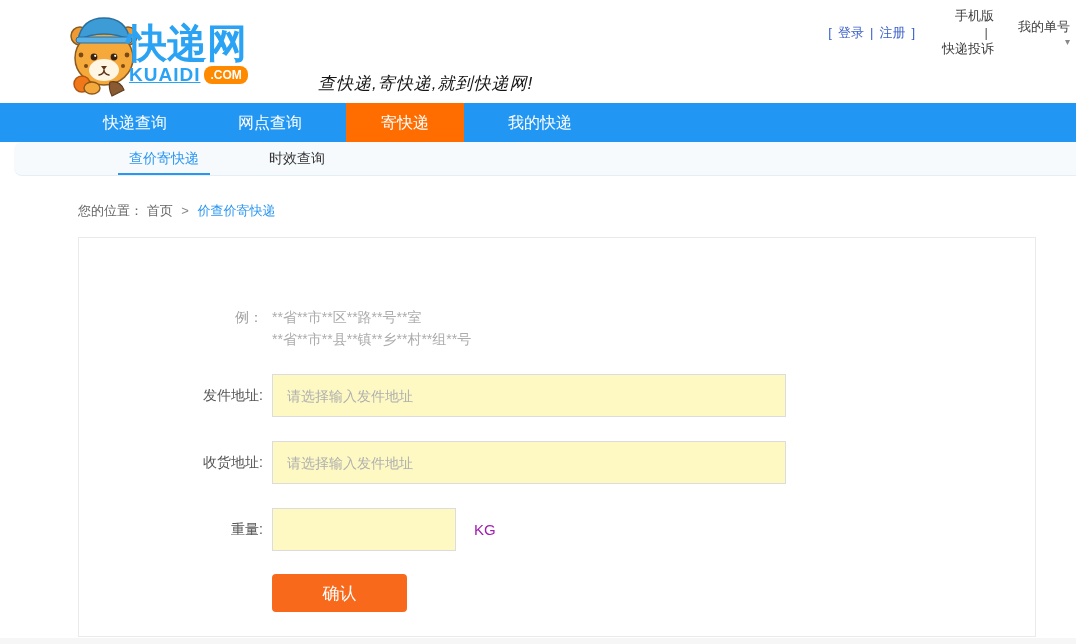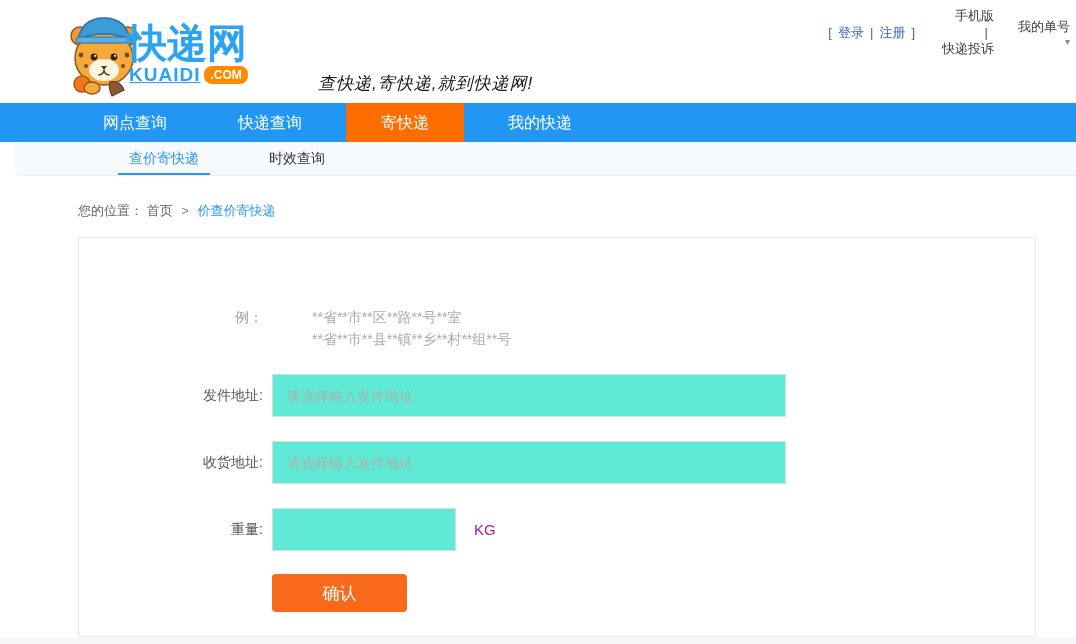--- a/index.html
+++ b/index.html
@@ -79,28 +79,28 @@
   .tab-row { position:relative; height:50px; border-bottom:1px solid #eaeaea; }
   .tab { position:absolute; left:52px; top:0; line-height:50px; font-size:16px; color:#2a96f2; cursor:pointer; }
   .tab-underline { position:absolute; left:40px; bottom:-1px; width:90px; height:3px; background:#2a96f2; }
 
   .row { position:absolute; left:0; width:100%; display:flex; align-items:center; }
   .row-label { width:184px; text-align:right; font-size:14px; color:#555; flex:none; }
   .row-gap { width:9px; flex:none; }
 
   .example-row { top:68px; align-items:flex-start; }
   .example-row .row-label { color:#9c9c9c; line-height:22px; }
-  .example-lines { font-size:14px; color:#acacac; line-height:22px;margin-left:40px; }
+  .example-lines { font-size:14px; color:#acacac; line-height:22px; }
 
   .sender-row { top:136px; }
   .receiver-row { top:203px; }
   .weight-row { top:270px; }
 
   .txt-input {
-    height:43px; background:#5eead4; border:1px solid #dcdcdc;
+    height:43px; background:#fef9c3; border:1px solid #dcdcdc;
     padding:0 14px; font-size:14px; color:#333; outline:none;
     font-family:"Liberation Sans", sans-serif;
   }
   .txt-input::placeholder { color:#afafaf; }
   .addr-input { width:514px; }
   .weight-input { width:184px; }
   .unit { margin-left:18px; font-size:15px; color:#a21caf; }
 
   .submit-btn {
     position:absolute; left:193px; top:336px; width:135px; height:38px;
@@ -167,22 +167,22 @@
     </svg>
     <div class="brand-name">快递网</div>
     <div class="brand-domain">
       <span class="kuaidi">KUAIDI</span>
       <span class="com">.COM</span>
     </div>
     <div class="tagline">查快递,寄快递,就到快递网!</div>
   </div>
 
   <div class="nav">
+    <div class="nav-item">快递查询</div>
     <div class="nav-item">网点查询</div>
-    <div class="nav-item">快递查询</div>
     <div class="nav-item active">寄快递</div>
     <div class="nav-item">我的快递</div>
   </div>
 
   <div class="subnav">
     <div class="subnav-item active">查价寄快递</div>
     <div class="subnav-item">时效查询</div>
   </div>
 
   <div class="breadcrumb">

